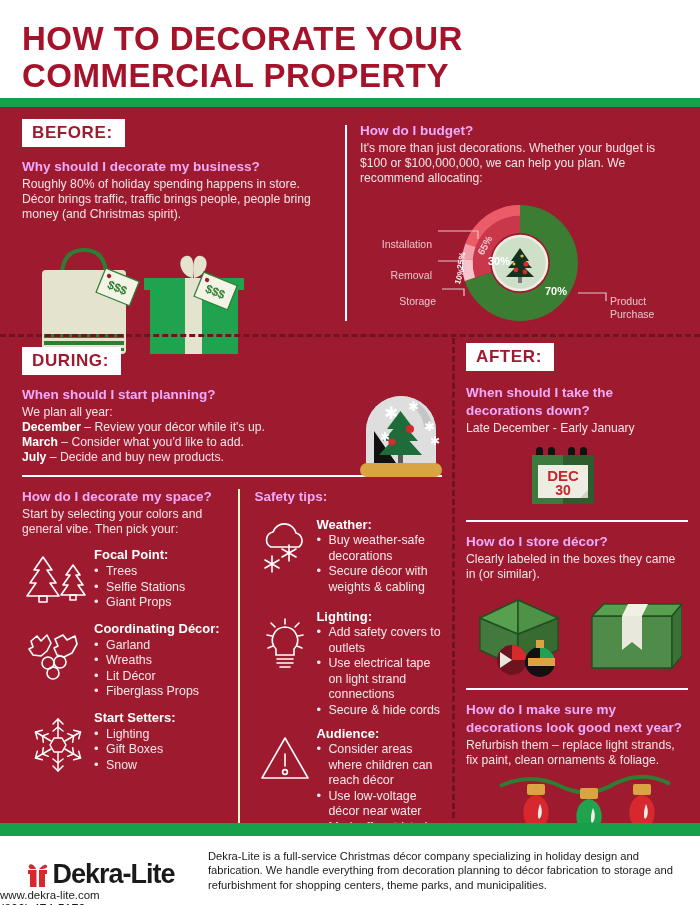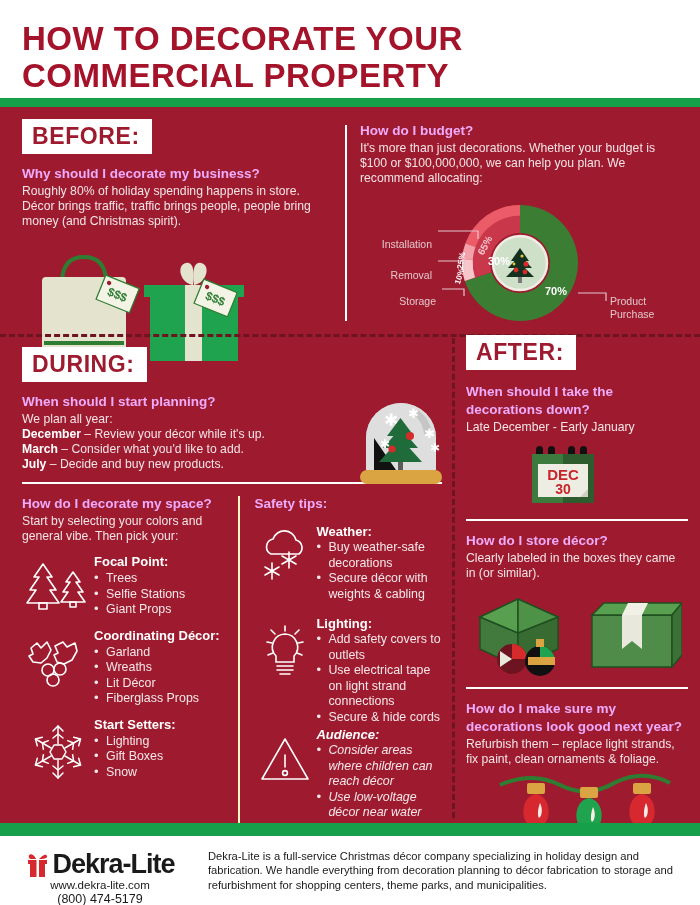--- a/index.html
+++ b/index.html
@@ -31,21 +31,21 @@
     position:absolute; left:0; top:107px; width:700px; height:716px;
     background:#9E1B2F;
   }
 
   
   .tag {
     display:inline-block;
     background:#ffffff;
     color:#9E1B2F;
     font-weight:bold;
-    font-size:23px;
+    font-size:17px;
     letter-spacing:0.6px;
     padding:4px 12px 4px 10px;
   }
 
   h3.q {
     color:#f0abfc; font-weight:bold; font-size:13.5px; line-height:16px;
     margin-bottom:2px;
   }
   p.a {
     color:#F2E4E6; font-size:12.2px; line-height:15px;
@@ -85,27 +85,27 @@
   ul.bl { list-style:none; margin-top:1px; }
   ul.bl li { color:#F3E7E9; font-size:12.4px; line-height:15.5px; position:relative; padding-left:12px; }
   ul.bl li:before { content:"\2022"; position:absolute; left:0; top:-1px; color:#F3E7E9; font-size:13px; }
 
   .safety-icon { width:62px; flex:0 0 62px; display:flex; align-items:flex-start; justify-content:center; padding-top:6px;}
   ul.bl2 { list-style:none; }
   ul.bl2 li { color:#F3E7E9; font-size:12.4px; line-height:15.5px; position:relative; padding-left:12px; }
   ul.bl2 li:before { content:"\2022"; position:absolute; left:0; top:-1px; color:#F3E7E9; font-size:13px; }
 
   
-  .after { position:absolute; left:466px; top:228px; width:222px; }
+  .after { position:absolute; left:466px; top:236px; width:222px; }
   .after .white-rule { width:100%; }
 
   
   .green-bar2 { position:absolute; left:0; top:823px; width:700px; height:13px; background:#16A04A; }
   .footer { position:absolute; left:0; top:836px; width:700px; height:69px; background:#ffffff; display:flex; }
-  .logo-area { width:200px; flex:0 0 200px; padding-top:14px; text-align:center; position:relative; }
+  .logo-area { width:200px; flex:0 0 200px; padding-top:24px; position:relative; }
   .logo-line { display:flex; align-items:center; justify-content:center; }
   .logo-word { font-size:27px; font-weight:bold; color:#1A1A1A; letter-spacing:-1px; line-height:27px; }
   .logo-url { font-size:11.5px; color:#1A1A1A; margin-top:1px; }
   .logo-phone { font-size:12.5px; color:#1A1A1A; margin-top:1px; }
   .footer-text { flex:1; padding:13px 14px 0 8px; font-size:11.2px; line-height:14.4px; color:#1A1A1A; }
 
   .donut-wrap { position:absolute; left:0px; top:78px; width:320px; height:130px; }
   .lead { font-size:10.5px; fill:#E3C6CB; }
 </style>
 </head>
@@ -395,21 +395,21 @@
             <div class="listwrap">
               <div class="lhead">Lighting:</div>
               <ul class="bl2">
                 <li>Add safety covers to outlets</li>
                 <li>Use electrical tape on light strand connections</li>
                 <li>Secure &amp; hide cords</li>
               </ul>
             </div>
           </div>
 
-          <div class="iconrow" style="margin-top:2px;font-style:italic;">
+          <div class="iconrow" style="margin-top:8px;">
             <div class="safety-icon">
               <svg width="52" height="52" viewBox="0 0 52 52">
                 <g fill="none" stroke="#ffffff" stroke-width="1.6" stroke-linejoin="round" stroke-linecap="round">
                   <path d="M26 6 L49 46 L3 46 Z"></path>
                   <path d="M26 22 L26 34"></path>
                   <circle cx="26" cy="40" r="2.4"></circle>
                 </g>
               </svg>
             </div>
             <div class="listwrap">

